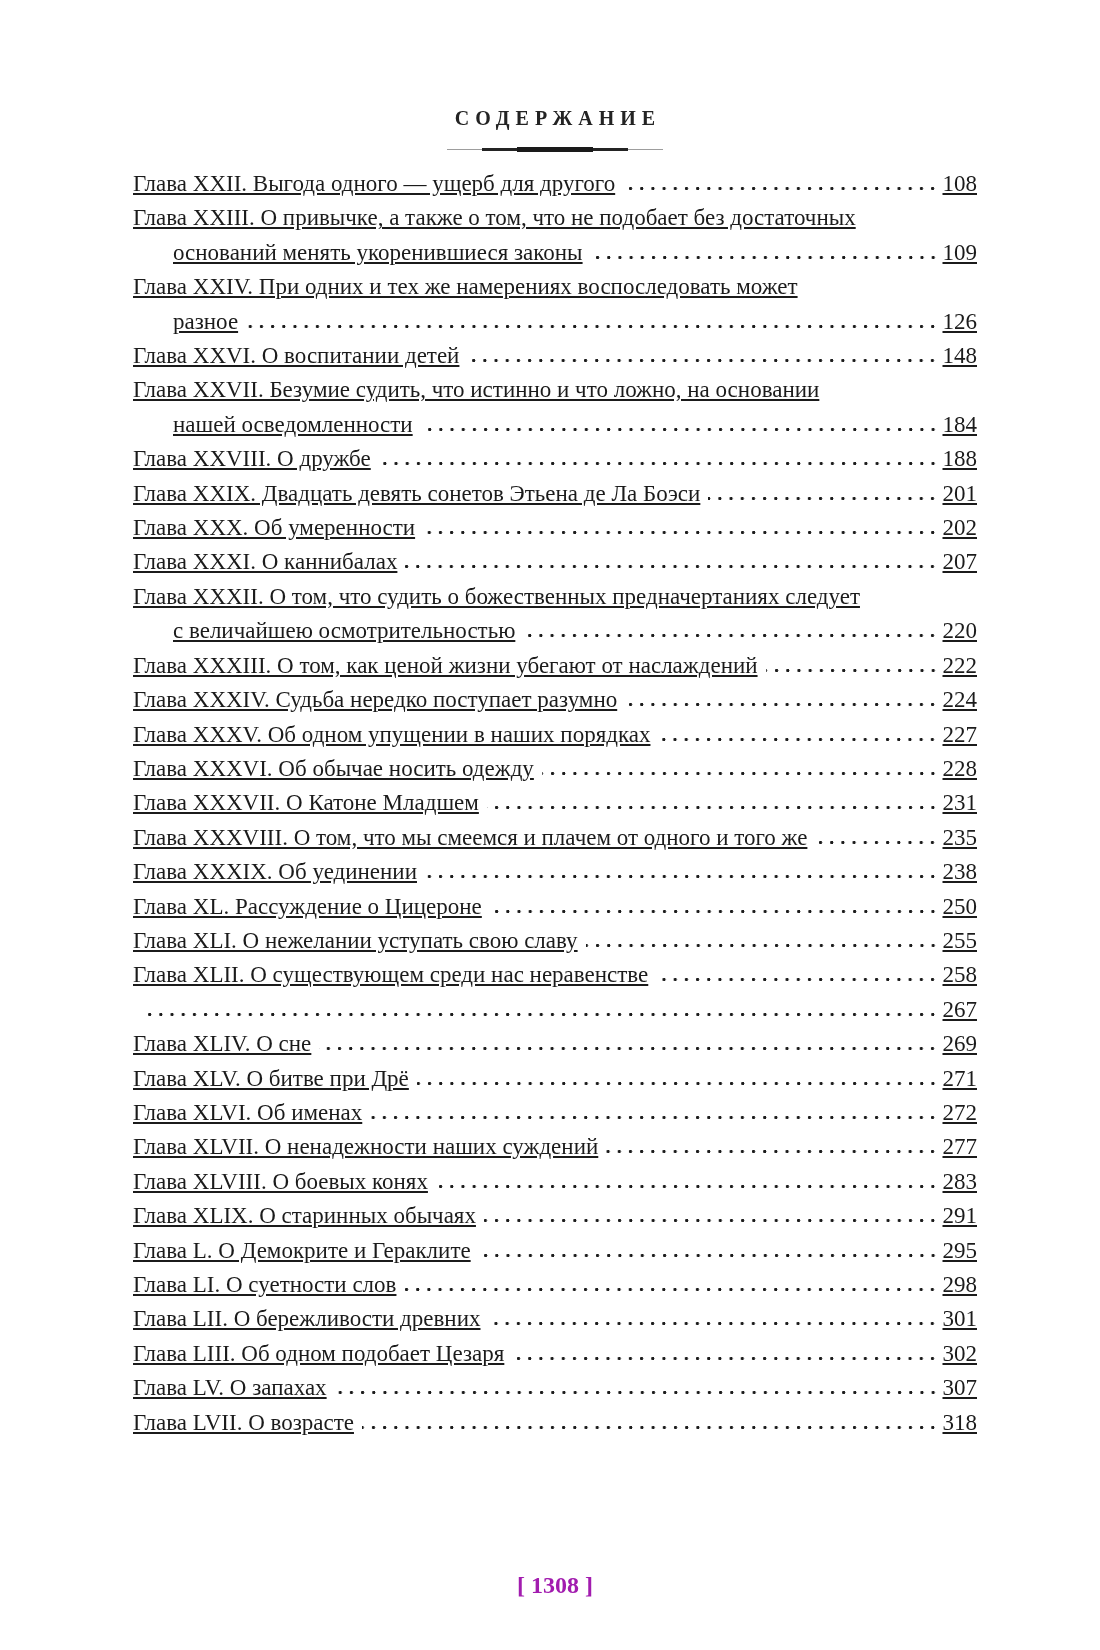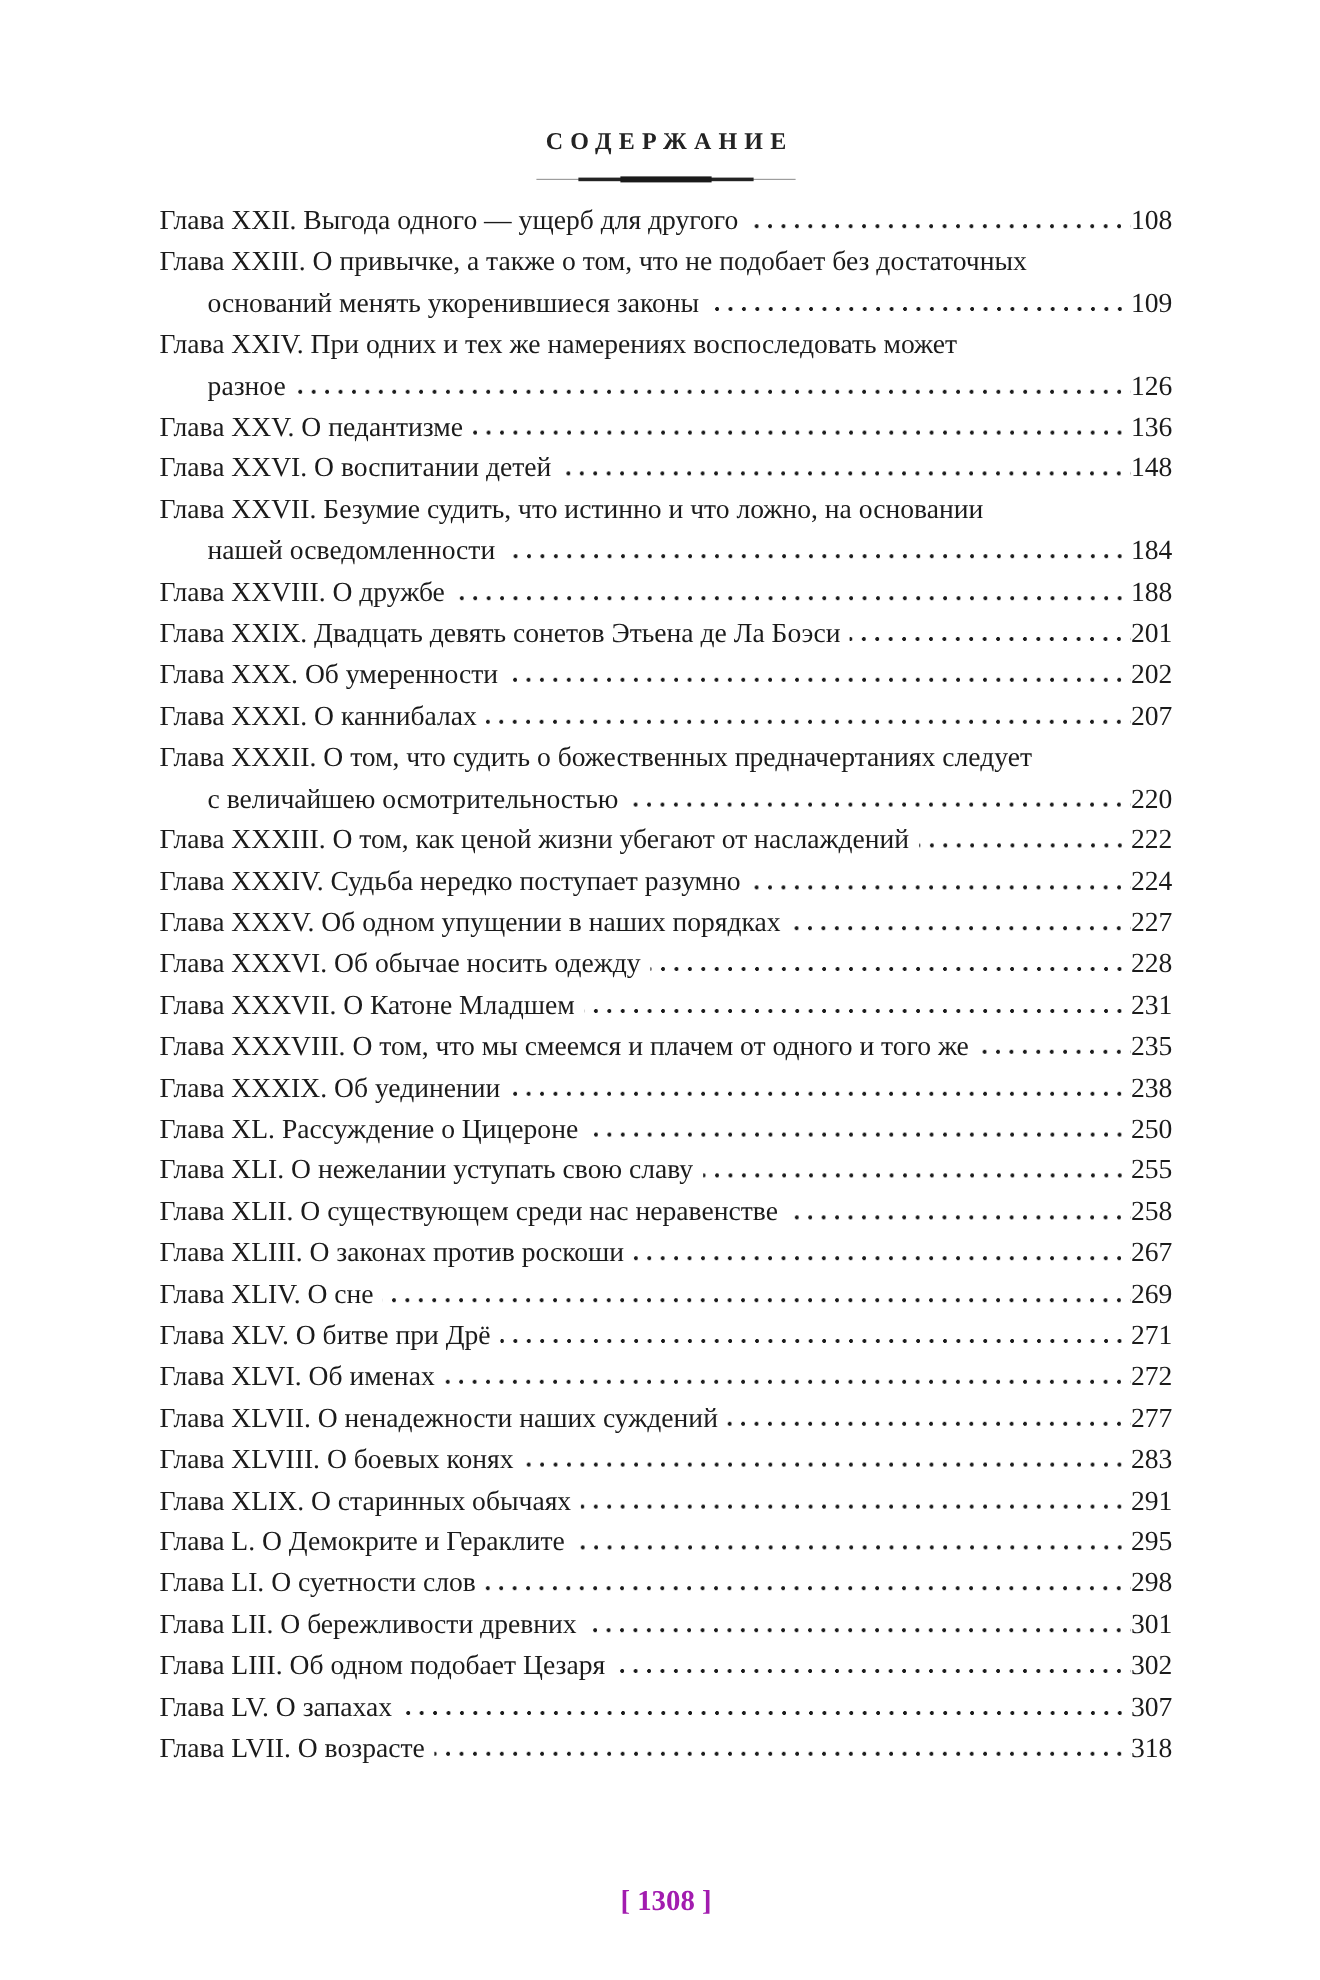--- a/index.html
+++ b/index.html
@@ -27,21 +27,21 @@
   }
   .rule-thin  { top:2px; width:216px; height:1px; background:#9d9d9d; }
   .rule-med   { top:1px; width:146px; height:3px; background:#242424; }
   .rule-thick { top:0;   width:76px;  height:5px; background:#1a1a1a; }
 
   .list {
     position:absolute; top:130px; left:133px; width:844px;
     font-size:23px; line-height:34.4px;
   }
   .entry { margin:0; }
-  .line { white-space:nowrap; }
+  .line { white-space:nowrap;text-decoration:underline; }
   .line.cont { padding-left:40px; }
   .line.last { display:flex; align-items:baseline; }
   .txt { flex:0 0 auto; }
   .leader {
     flex:1 1 auto; min-width:18px;
     height:5px;
     margin:0 1px 0 8px;
     background-image:radial-gradient(circle at 2.5px 2.5px, #1b1b1b 1.35px, rgba(0,0,0,0) 1.9px);
     background-size:11.2px 5px;
     background-repeat:repeat-x;
@@ -90,27 +90,20 @@
       <div class="entry">
         <div class="line">Глава XXIV. При одних и тех же намерениях воспоследовать может</div>
         <div class="line cont last">
           <span class="txt">разное</span>
           <span class="leader"></span>
           <span class="pg">126</span>
         </div>
       </div>
       <div class="entry">
         <div class="line last">
-          <span class="txt">Глава XXV. О педантизме</span>
-          <span class="leader"></span>
-          <span class="pg">136</span>
-        </div>
-      </div>
-      <div class="entry">
-        <div class="line last">
           <span class="txt">Глава XXVI. О воспитании детей</span>
           <span class="leader"></span>
           <span class="pg">148</span>
         </div>
       </div>
       <div class="entry">
         <div class="line">Глава XXVII. Безумие судить, что истинно и что ложно, на основании</div>
         <div class="line cont last">
           <span class="txt">нашей осведомленности</span>
           <span class="leader"></span>
@@ -218,21 +211,20 @@
       </div>
       <div class="entry">
         <div class="line last">
           <span class="txt">Глава XLII. О существующем среди нас неравенстве</span>
           <span class="leader"></span>
           <span class="pg">258</span>
         </div>
       </div>
       <div class="entry">
         <div class="line last">
-          <span class="txt">Глава XLIII. О законах против роскоши</span>
           <span class="leader"></span>
           <span class="pg">267</span>
         </div>
       </div>
       <div class="entry">
         <div class="line last">
           <span class="txt">Глава XLIV. О сне</span>
           <span class="leader"></span>
           <span class="pg">269</span>
         </div>

